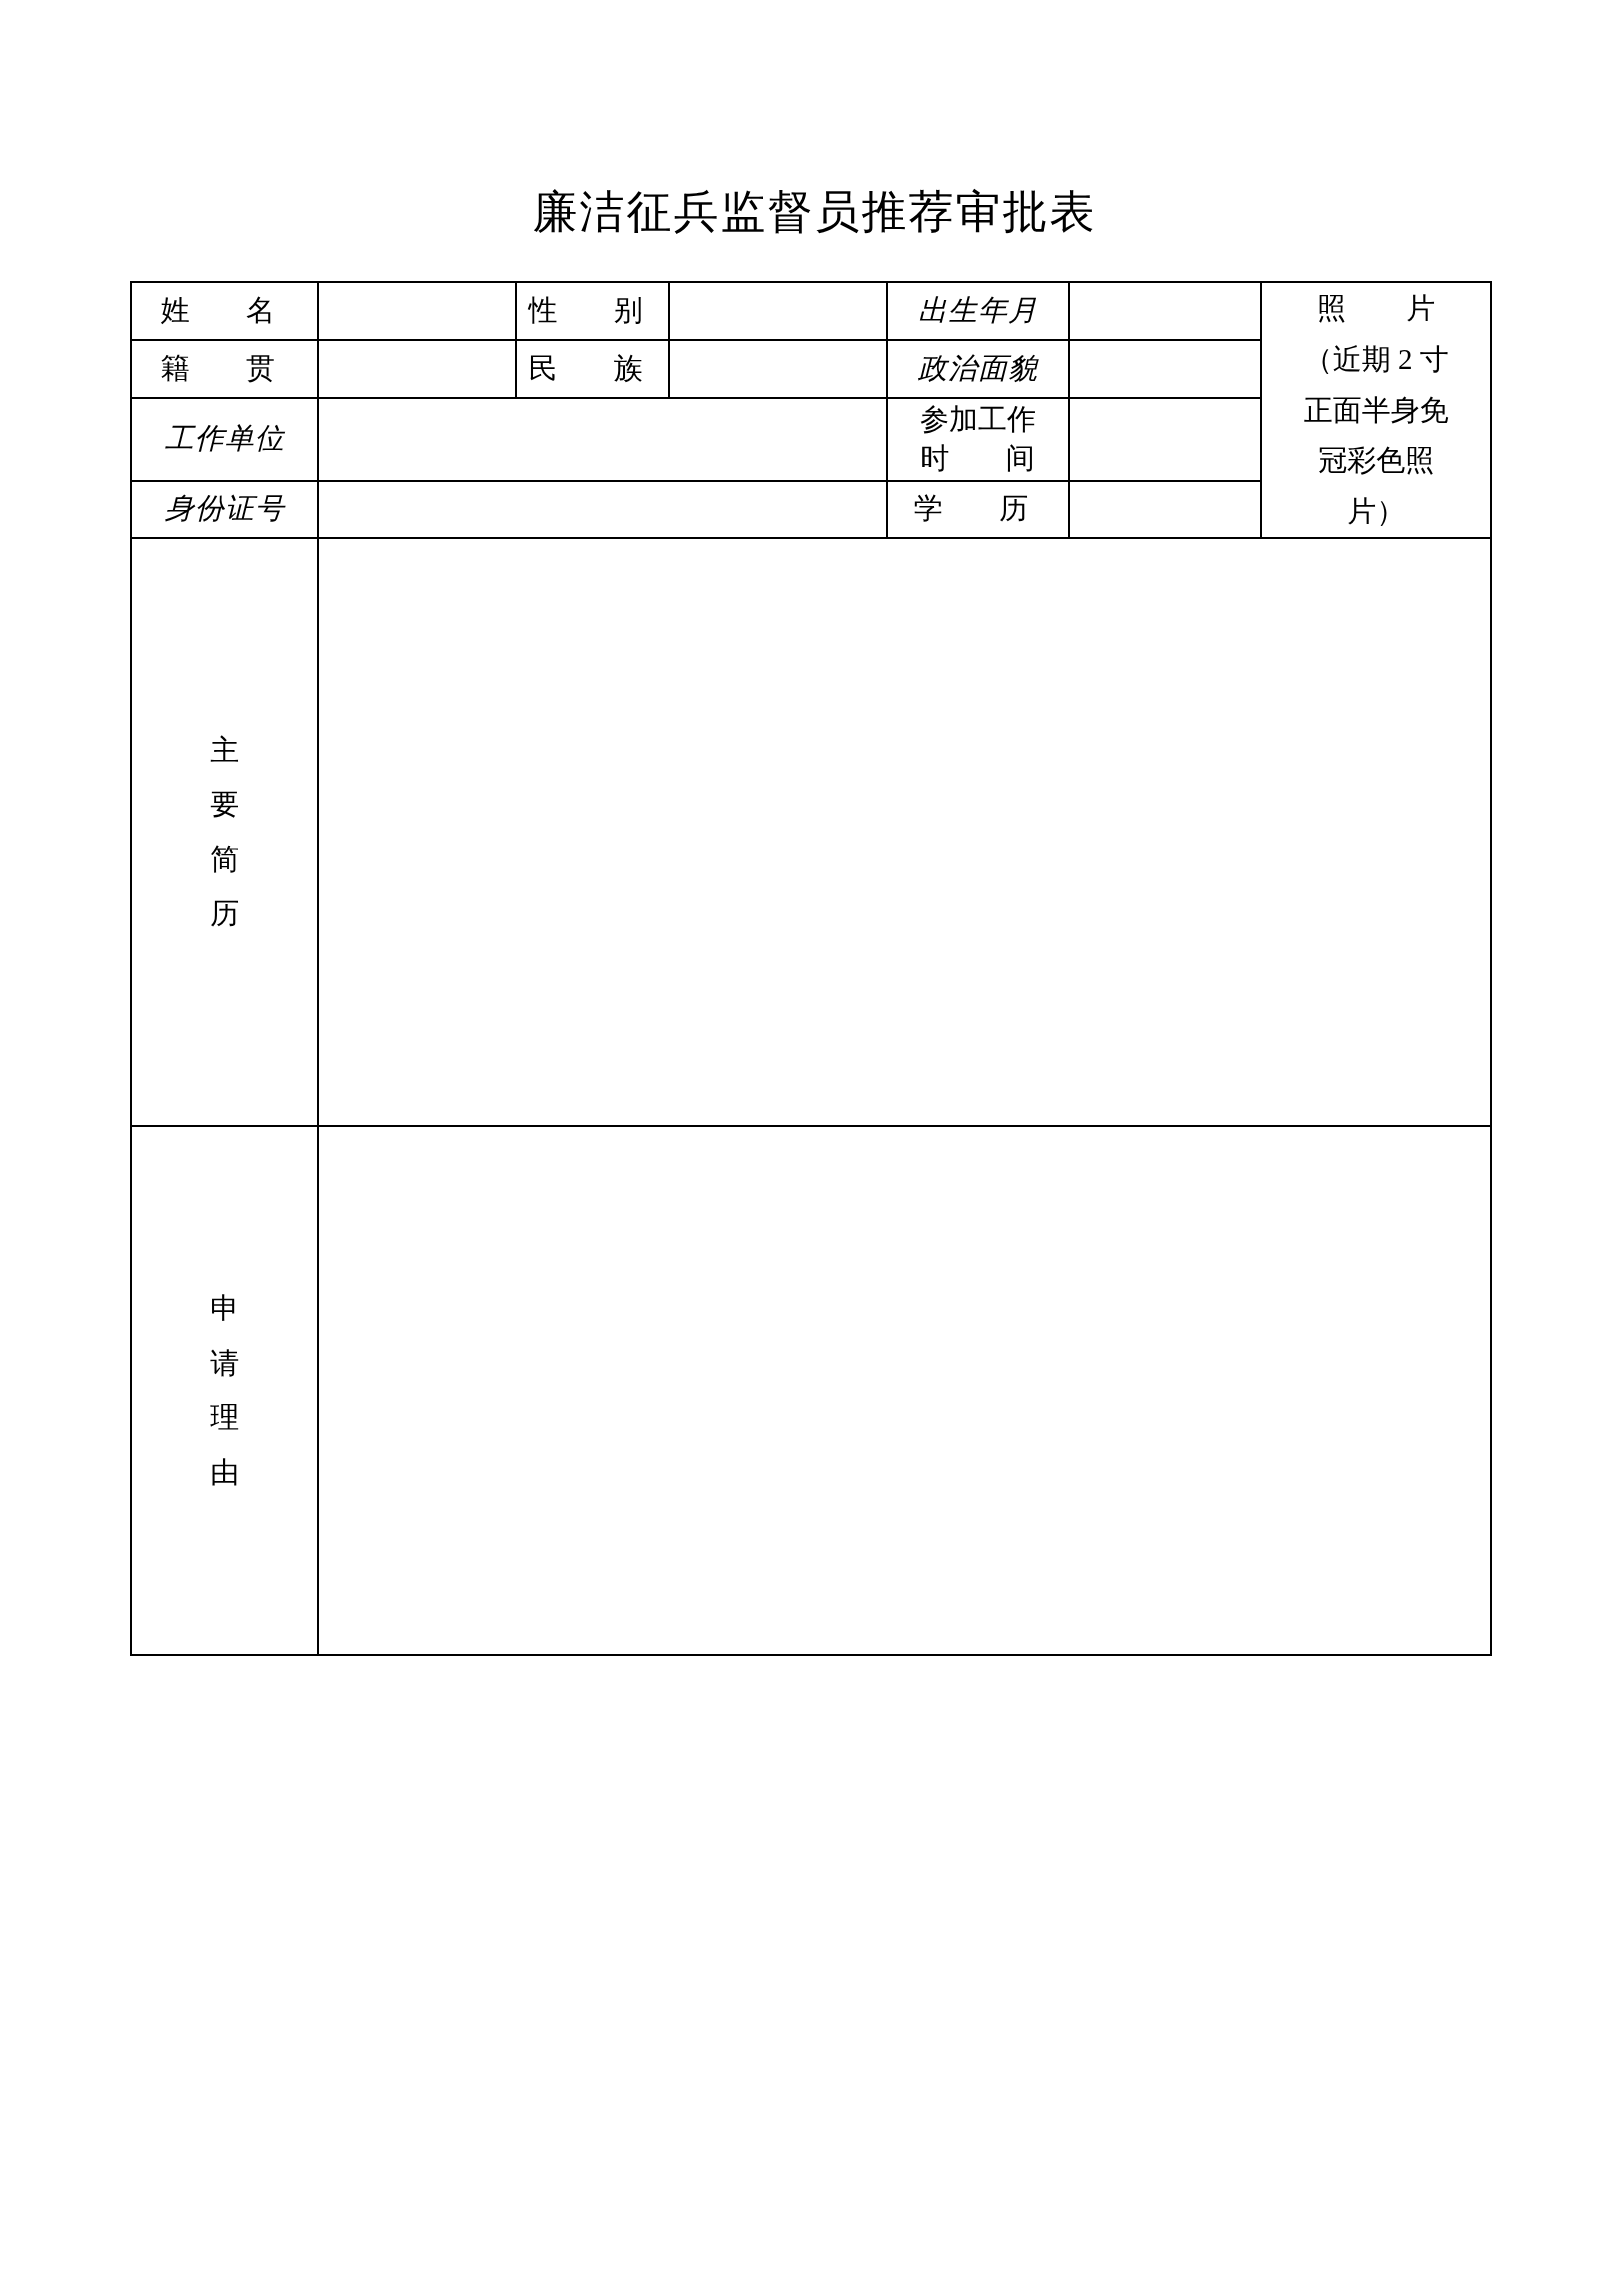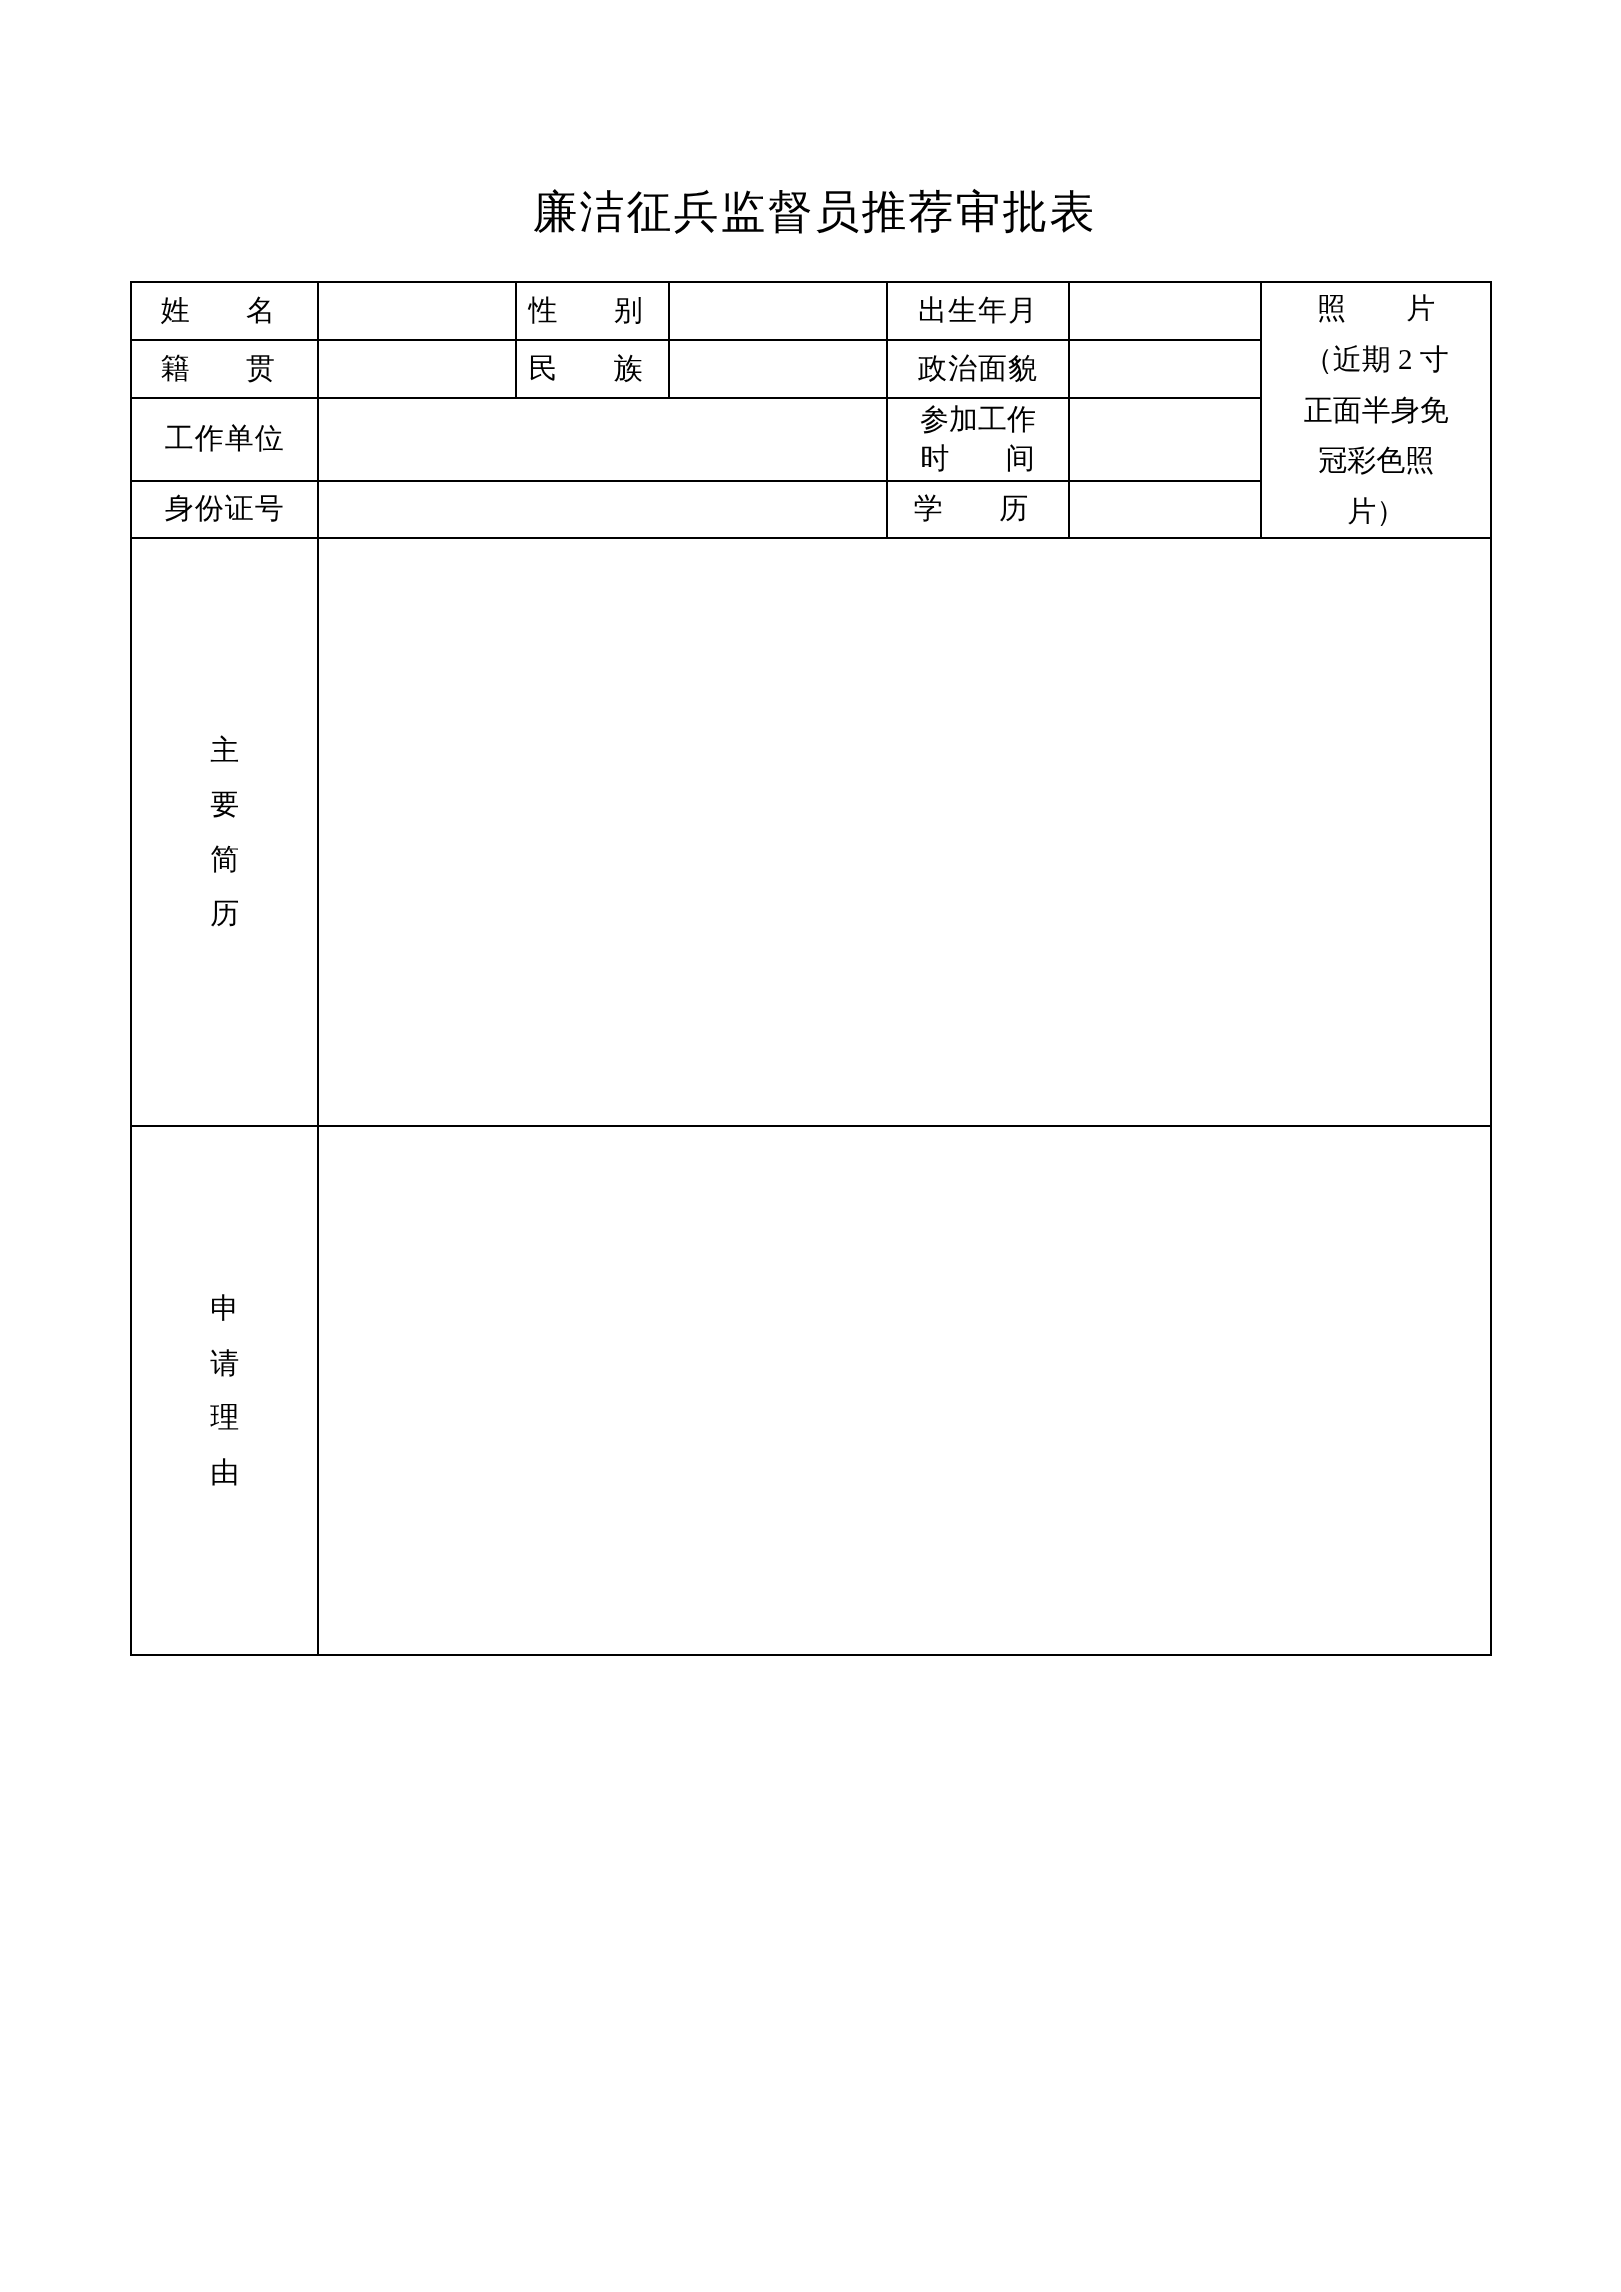--- a/index.html
+++ b/index.html
@@ -42,20 +42,21 @@
     border: 2px solid #000000;
     padding: 0;
     vertical-align: middle;
     text-align: center;
     font-size: 29px;
     font-family: "Liberation Serif", "DejaVu Serif", serif;
   }
   .lbl {
     letter-spacing: 1px;
     white-space: nowrap;
+    font-style: italic;
   }
   .lbl-sp {
     letter-spacing: 13.7px;
     padding-left: 13.7px;
     white-space: nowrap;
   }
   .lbl-two {
     line-height: 1.35;
   }
   .photo-cell {

